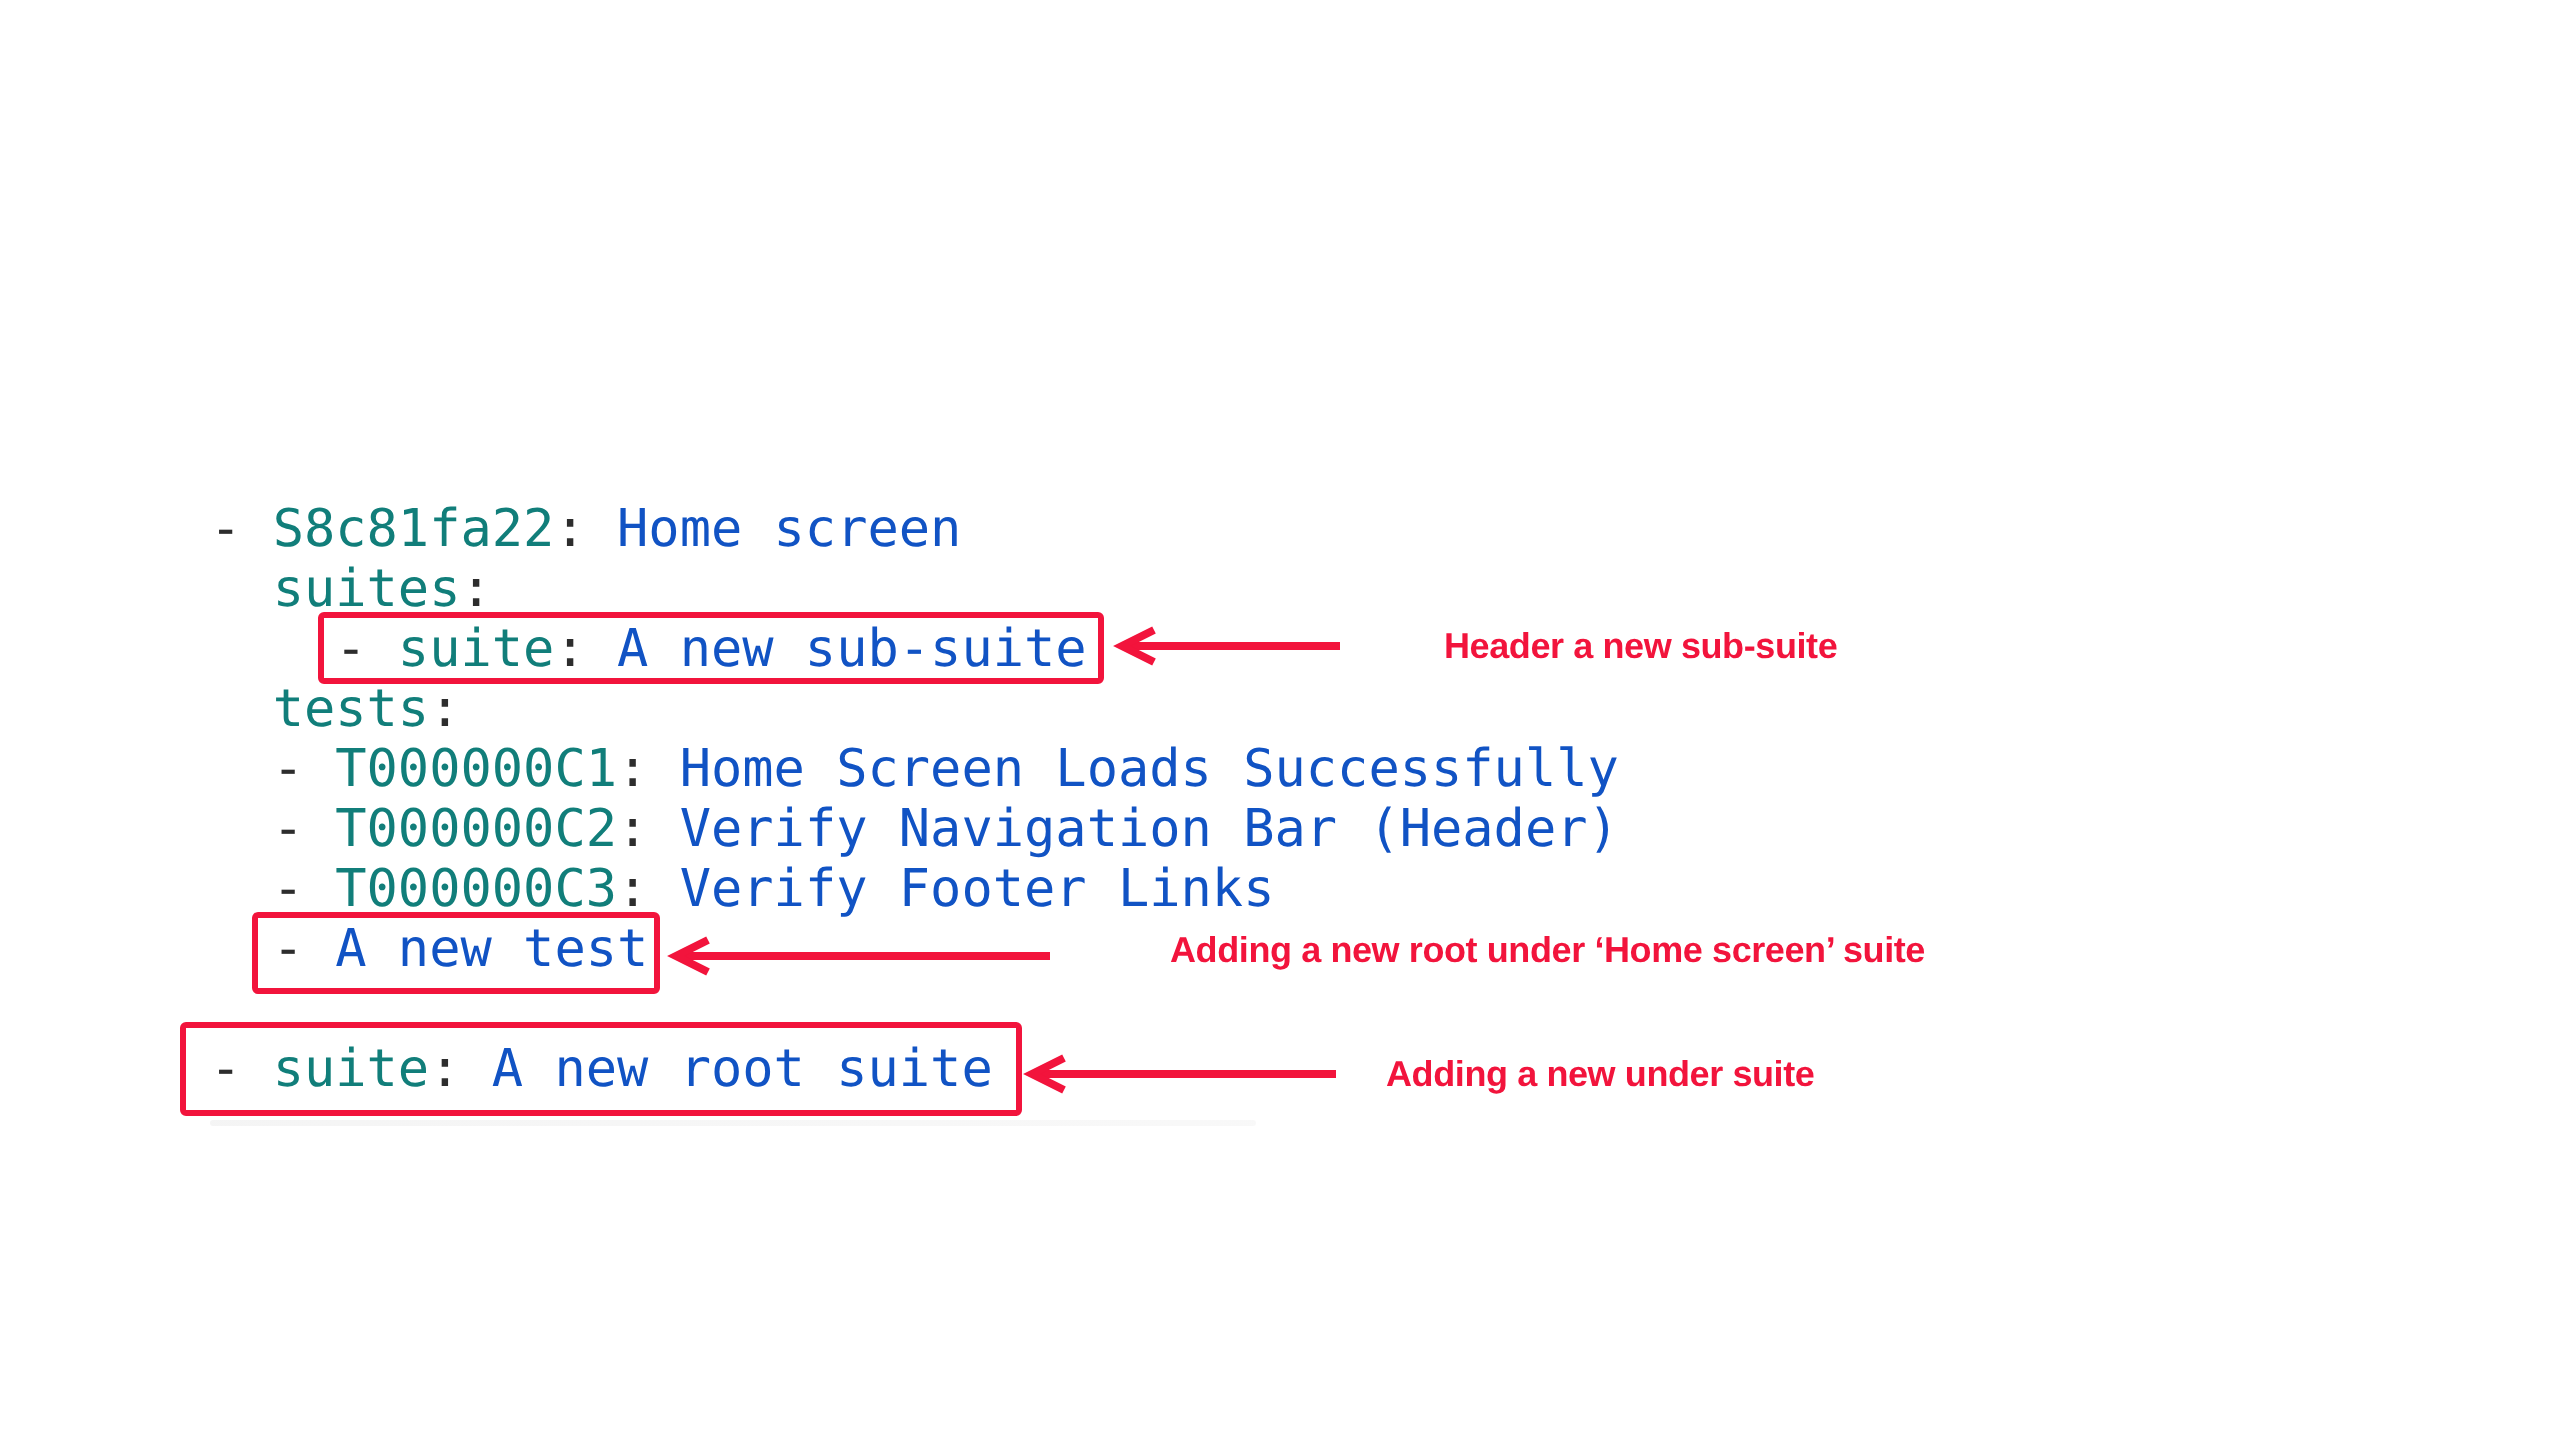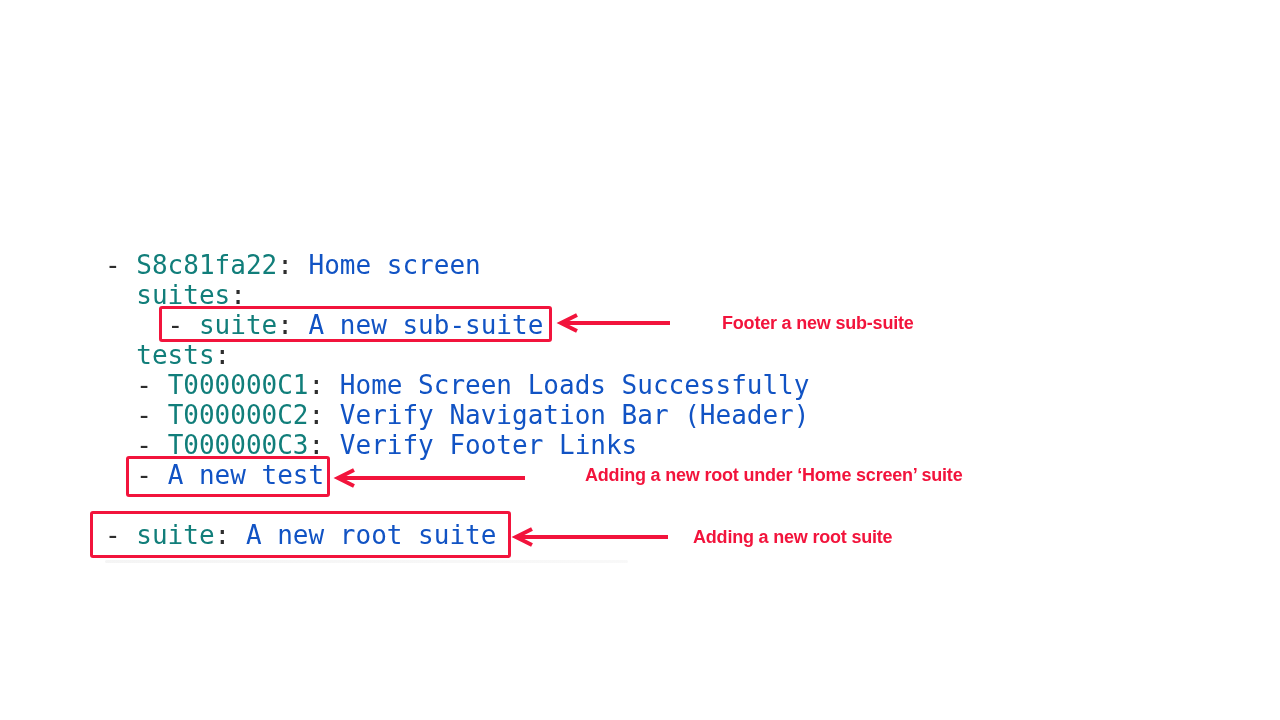--- a/index.html
+++ b/index.html
@@ -77,17 +77,17 @@
     <g>
       <path d="M339 478 H525"></path>
       <path d="M354 470 L338 478 L354 486"></path>
     </g>
     <g>
       <path d="M517 537 H668"></path>
       <path d="M532 529 L516 537 L532 545"></path>
     </g>
   </svg>
 
-  <div class="annotation ann-sub-suite">Footer a new sub-suite</div>
+  <div class="annotation ann-sub-suite">Header a new sub-suite</div>
   <div class="annotation ann-new-test">Adding a new root under ‘Home screen’ suite</div>
-  <div class="annotation ann-root-suite">Adding a new root suite</div>
+  <div class="annotation ann-root-suite">Adding a new under suite</div>
 
 </div>
 
 </body></html>

